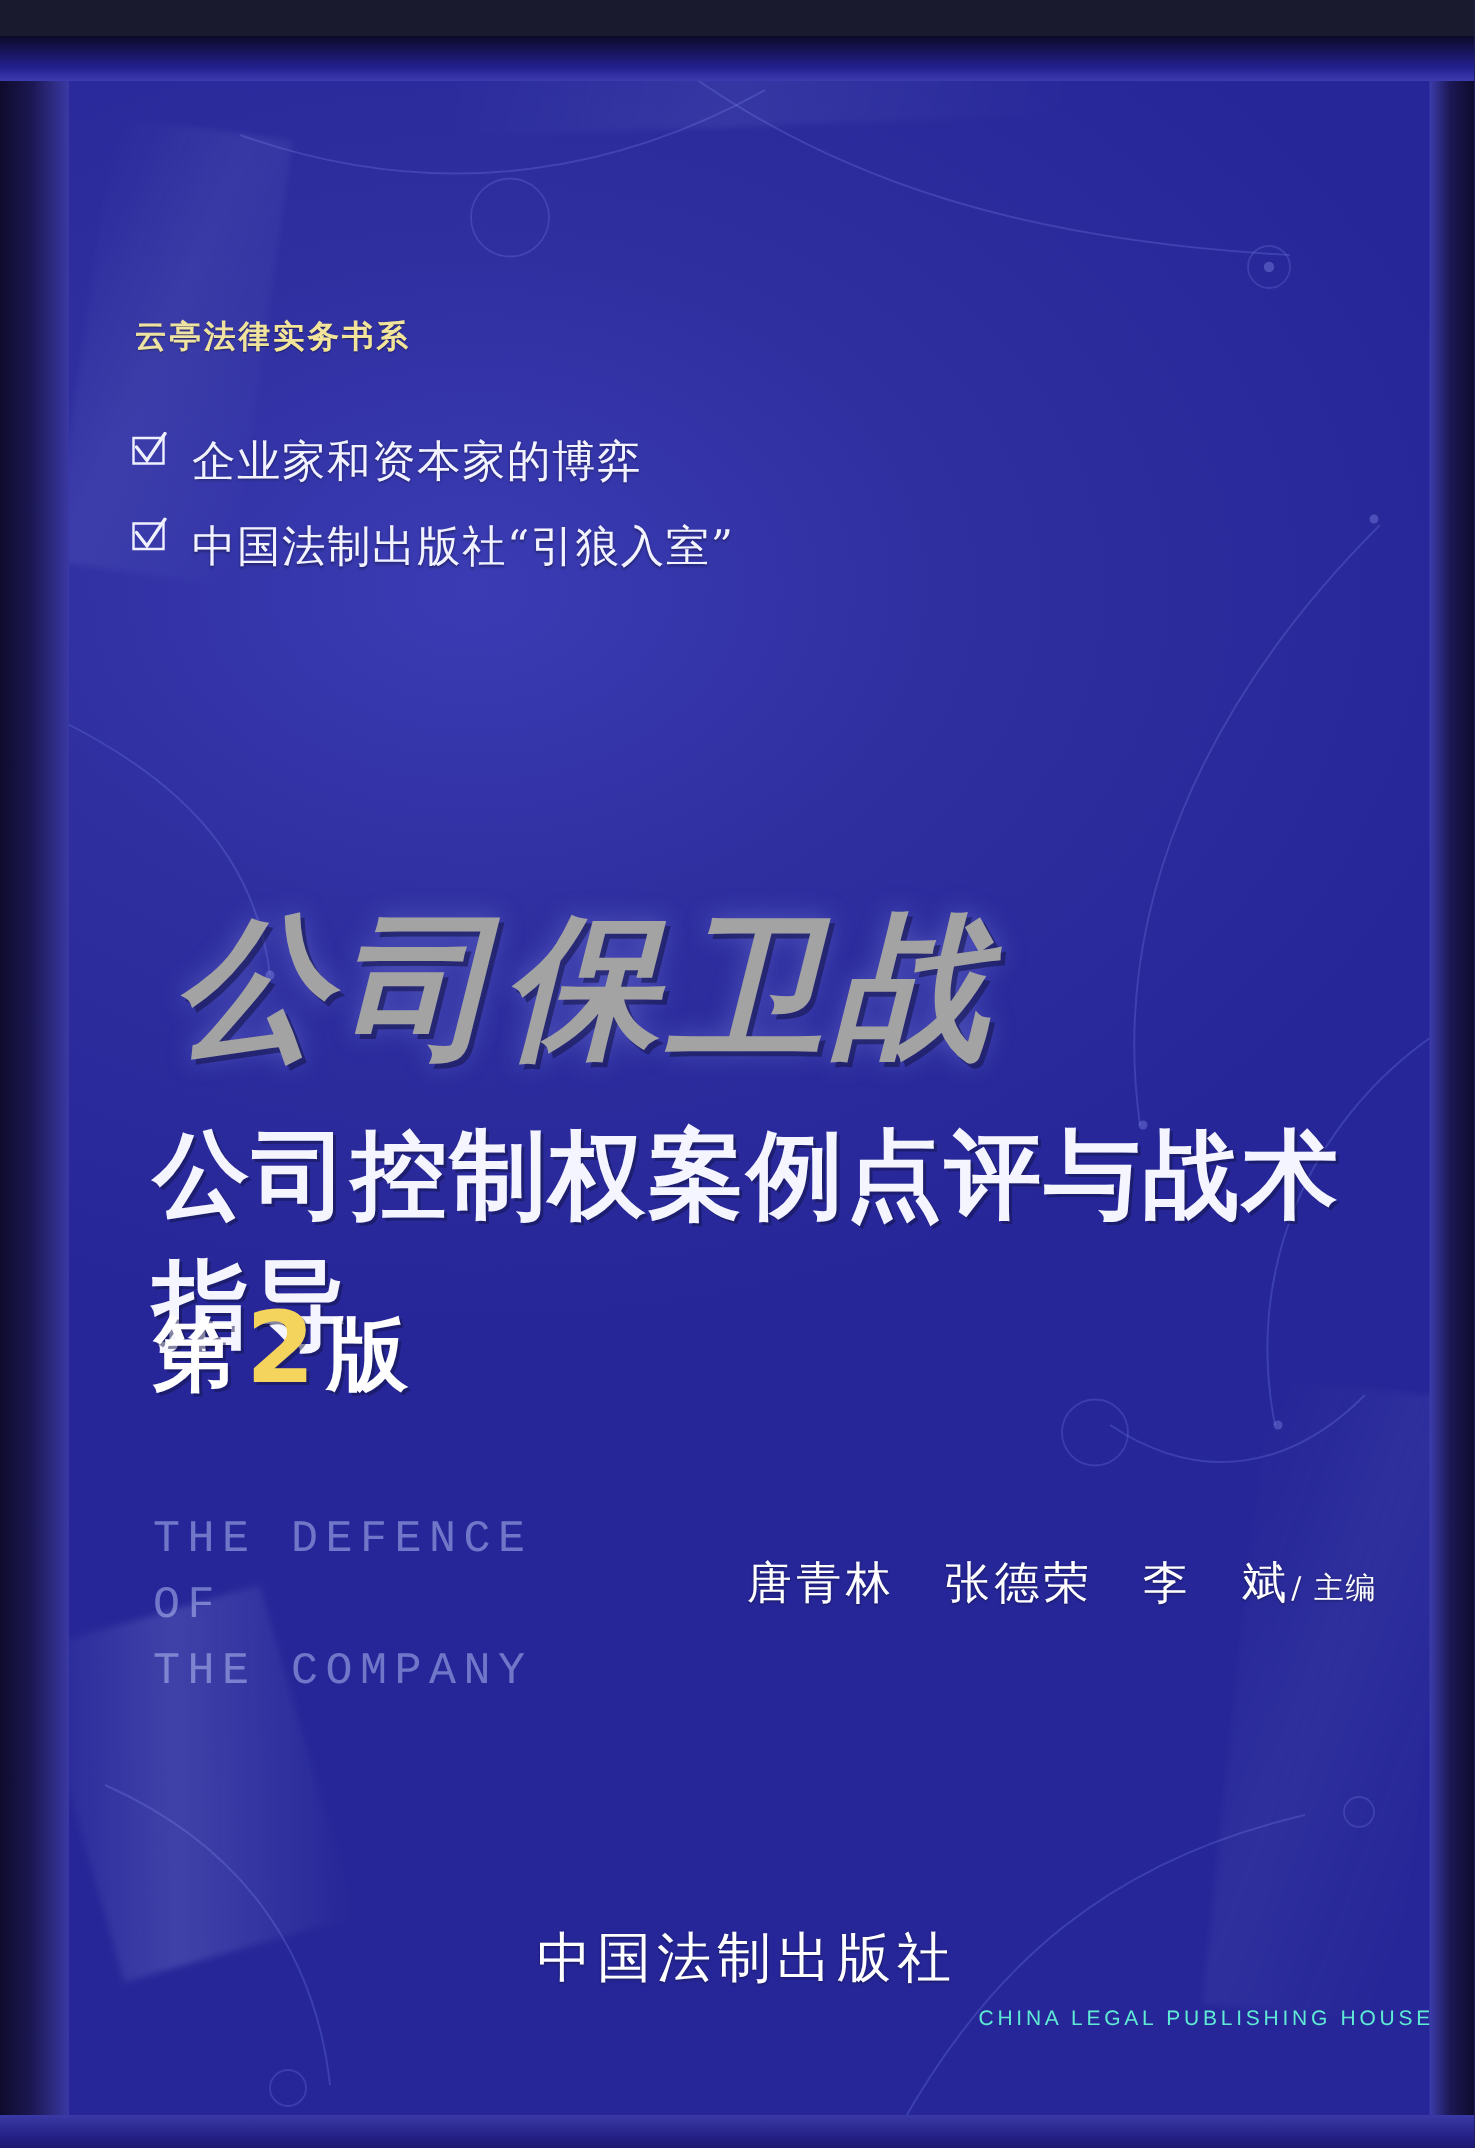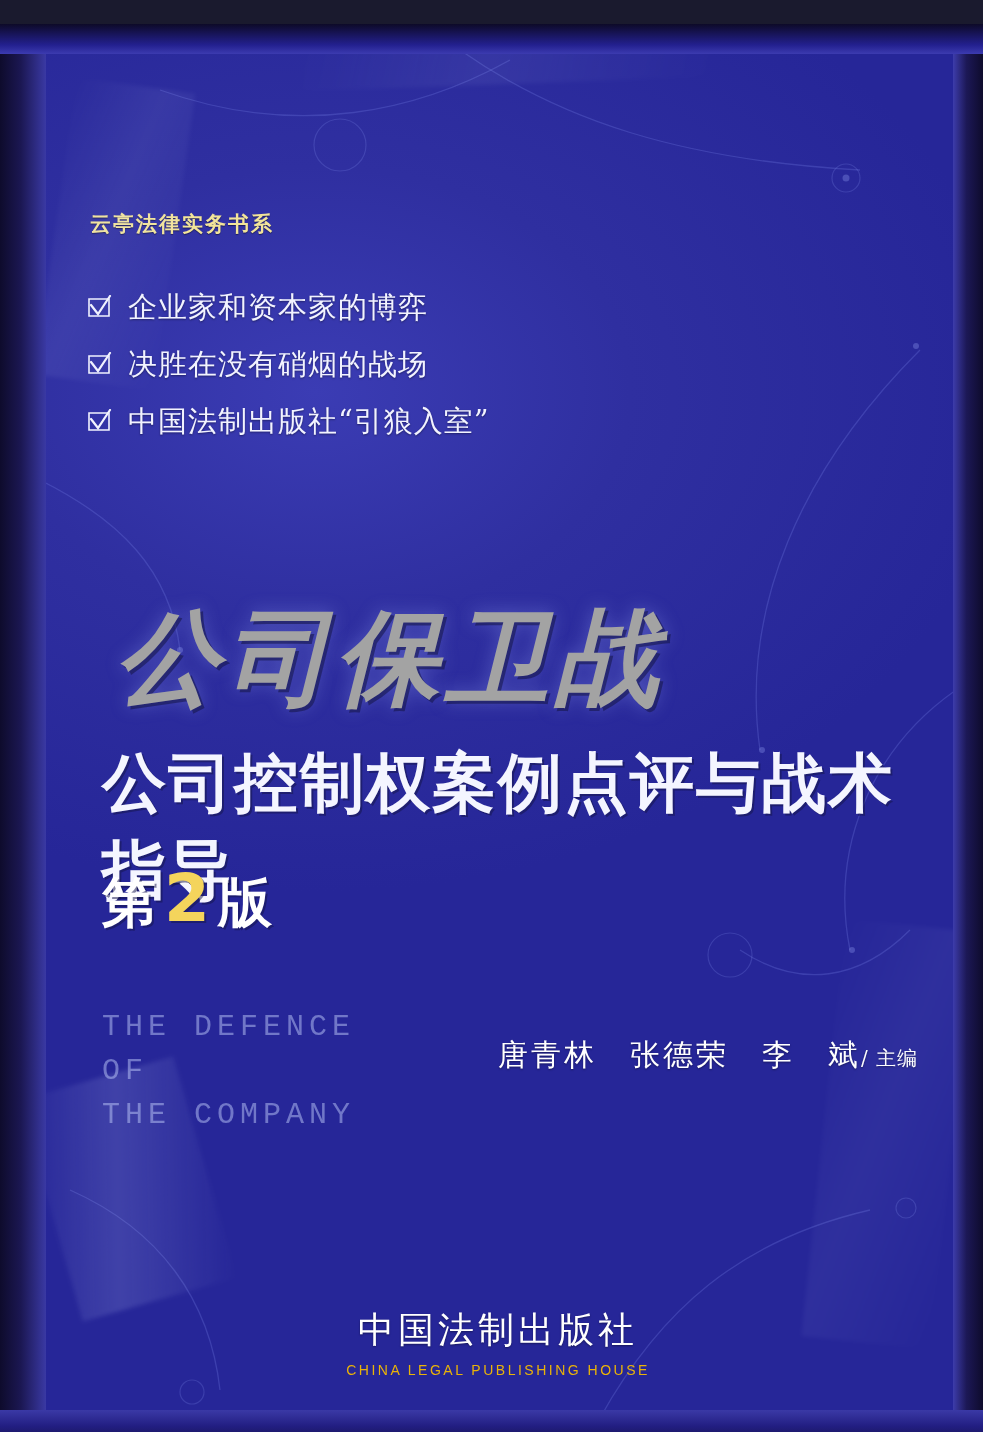--- a/index.html
+++ b/index.html
@@ -89,21 +89,21 @@
   }
 
   .bullets {
     position: absolute;
     left: 46px;
     top: 238px;
     width: 560px;
   }
   .bullet {
     display: flex;
-    align-items: center;
+    align-items: flex-start;
     margin-bottom: 17px;
   }
   .bullet-mark {
     width: 26px;
     height: 26px;
     margin-right: 16px;
     flex: 0 0 auto;
     position: relative;
   }
   .bullet-mark svg { display: block; }
@@ -188,36 +188,37 @@
   }
   .authors .role {
     font-size: 20px;
     letter-spacing: 1px;
   }
 
   .publisher {
     position: absolute;
     left: 0;
     right: 0;
-    bottom: 40px;
+    bottom: 65px;
     text-align: center;
   }
   .pub-cn {
     font-family: "DejaVu Serif", serif;
     font-size: 36px;
     letter-spacing: 4px;
     color: #ffffff;
     text-shadow: 0 1px 2px rgba(0,0,0,.4);
   }
   .pub-en {
     margin-top: 7px;
     font-family: "Liberation Sans", sans-serif;
     font-size: 14px;
     letter-spacing: 2.5px;
-    color: #eab308;
+    color: #5eead4;
+    text-align: right;
   }
 </style>
 </head>
 <body>
 
 <div id="cover">
 
   <div class="field"></div>
 
   <svg class="decor" viewBox="0 0 916 1368">
@@ -256,29 +257,20 @@
       <div class="bullet">
         <span class="bullet-mark">
           <svg width="26" height="26" viewBox="0 0 26 26">
             <path d="M3 4 L23 4 L23 21 L3 21 Z" fill="none" stroke="#f2f3ff" stroke-width="1.6"></path>
             <path d="M5 10 L12 19 L24 1" fill="none" stroke="#f2f3ff" stroke-width="2.2" stroke-linecap="round"></path>
           </svg>
         </span>
         <span class="bullet-text">企业家和资本家的博弈</span>
       </div>
 
-      <div class="bullet">
-        <span class="bullet-mark">
-          <svg width="26" height="26" viewBox="0 0 26 26">
-            <path d="M3 4 L23 4 L23 21 L3 21 Z" fill="none" stroke="#f2f3ff" stroke-width="1.6"></path>
-            <path d="M5 10 L12 19 L24 1" fill="none" stroke="#f2f3ff" stroke-width="2.2" stroke-linecap="round"></path>
-          </svg>
-        </span>
-        <span class="bullet-text">决胜在没有硝烟的战场</span>
-      </div>
 
 
       <div class="bullet">
         <span class="bullet-mark">
           <svg width="26" height="26" viewBox="0 0 26 26">
             <path d="M3 4 L23 4 L23 21 L3 21 Z" fill="none" stroke="#f2f3ff" stroke-width="1.6"></path>
             <path d="M5 10 L12 19 L24 1" fill="none" stroke="#f2f3ff" stroke-width="2.2" stroke-linecap="round"></path>
           </svg>
         </span>
         <span class="bullet-text">中国法制出版社“引狼入室”</span>

